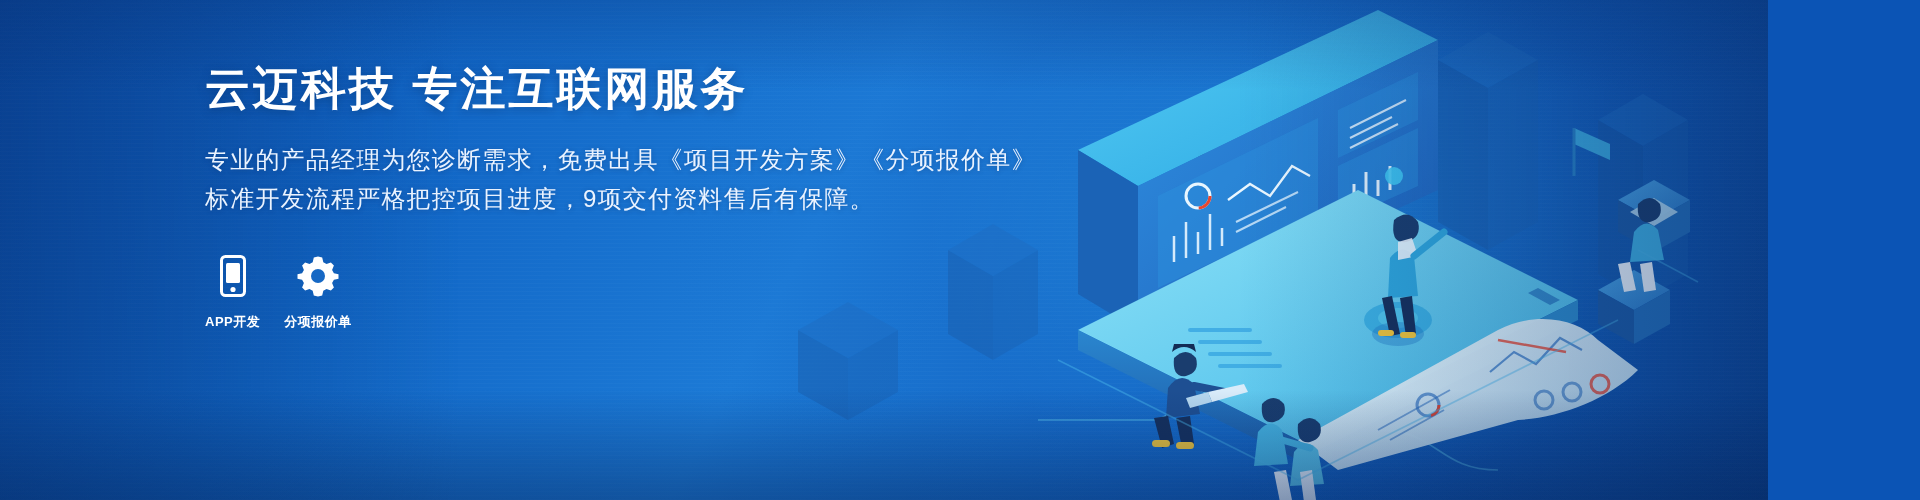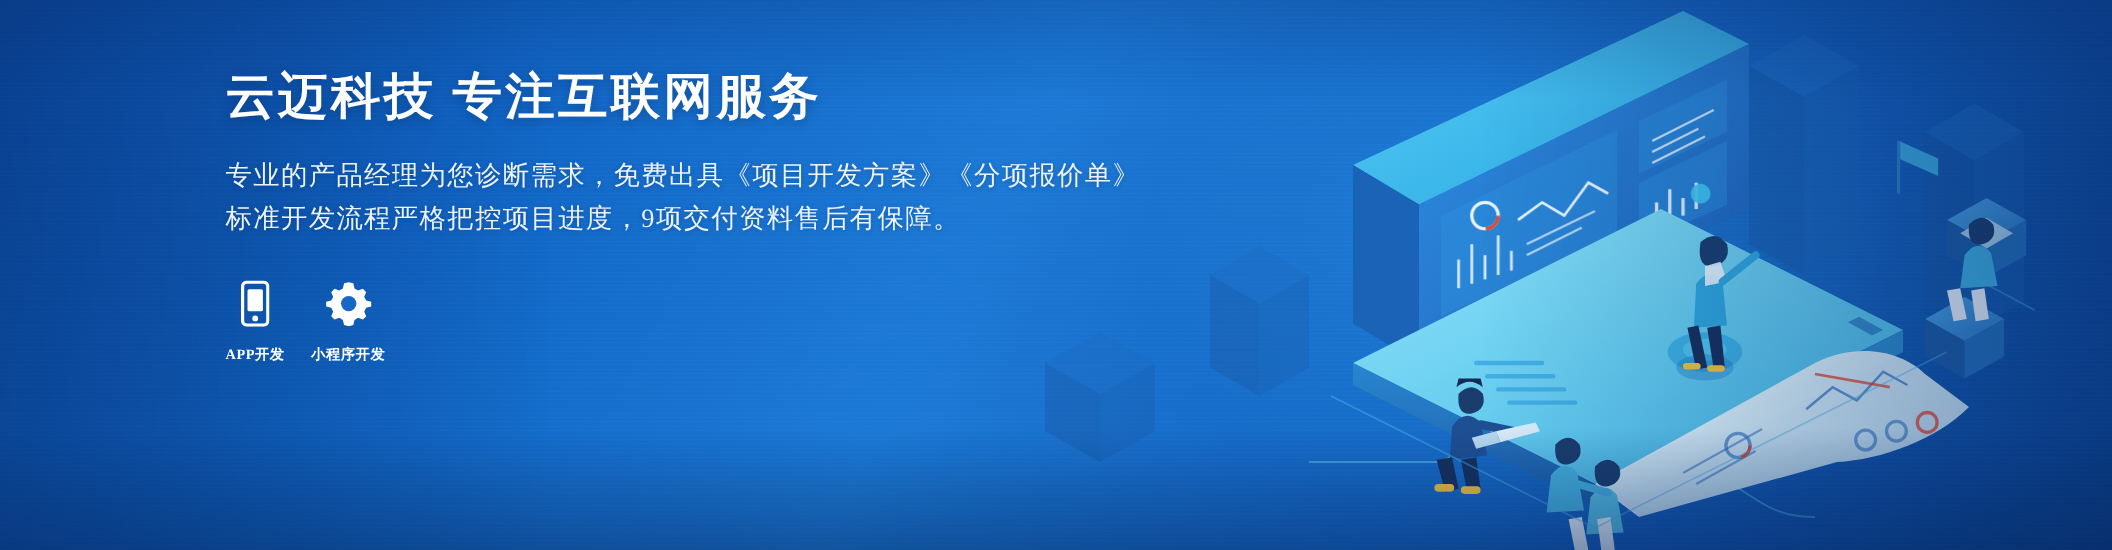--- a/index.html
+++ b/index.html
@@ -1,26 +1,25 @@
 <!DOCTYPE html>
 <html><head>
 <meta charset="utf-8">
 <title>Banner</title>
 <style>
   html,body{margin:0;padding:0;background:#0b54b5;}
   body{font-family:"Liberation Sans","DejaVu Sans",sans-serif;}
 
   #banner{
     position:relative;
-    width:1920px;height:500px;
+    width:1768px;height:500px;
     overflow:hidden;
     background:
       radial-gradient(ellipse 900px 620px at 74% 46%, rgba(40,150,230,0.55) 0%, rgba(28,112,205,0.22) 42%, rgba(0,0,0,0) 72%),
       linear-gradient(118deg,#0c4fae 0%,#1064c4 22%,#1c7ad6 46%,#1468c6 64%,#0f55b4 80%,#0a408f 100%);
-    font-family: Liberation Serif, serif;
   }
 
   
   #grid-texture{
     position:absolute;inset:0;
     background-image:
       repeating-linear-gradient(0deg, rgba(255,255,255,0.035) 0 1px, rgba(0,0,0,0) 1px 4px);
     opacity:.55;pointer-events:none;
   }
   #vignette{
@@ -347,19 +346,19 @@
 
 
 
       <div class="service-item">
         <span class="service-icon">
           <svg width="42" height="42" viewBox="0 0 42 42">
             <path d="M21 1.5 l4.2 1.1 1.1 4.6 3.2 1.9 4.4-1.6 3 3.1 -1.8 4.3 1.8 3.3 4.6 1.1 0 4.4 -4.6 1.1 -1.8 3.3 1.8 4.3 -3 3.1 -4.4-1.6 -3.2 1.9 -1.1 4.6 -4.2 1.1 -4.2-1.1 -1.1-4.6 -3.2-1.9 -4.4 1.6 -3-3.1 1.8-4.3 -1.8-3.3 -4.6-1.1 0-4.4 4.6-1.1 1.8-3.3 -1.8-4.3 3-3.1 4.4 1.6 3.2-1.9 1.1-4.6 z" fill="#ffffff"></path>
             <circle cx="21" cy="21" r="7" fill="#1668c4"></circle>
           </svg>
         </span>
-        <span class="service-label">小程序开发</span>
+        <span class="service-label">分项报价单</span>
       </div>
 
     </div>
   </div>
 
 </div>
 
 </body></html>

